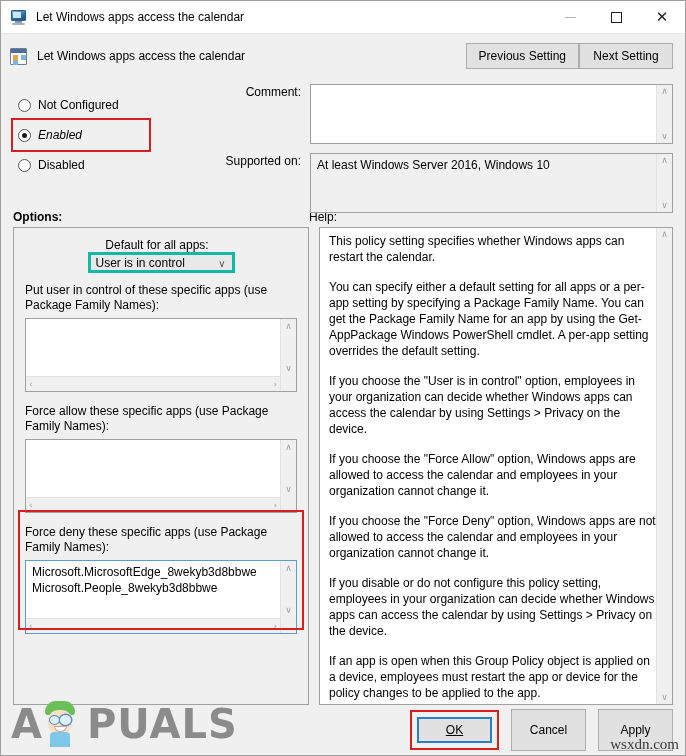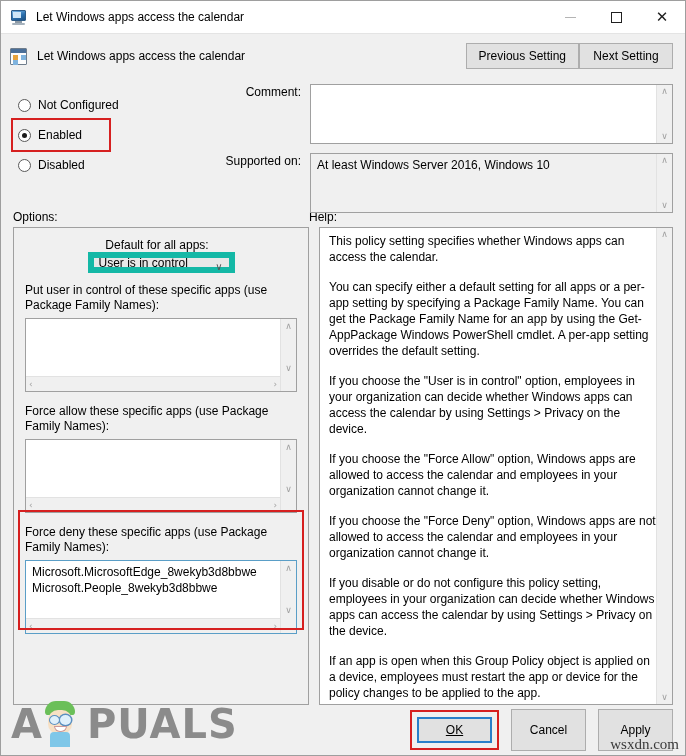--- a/index.html
+++ b/index.html
@@ -153,22 +153,23 @@
   }
   .radio-row {
     display: flex;
     align-items: center;
     height: 30px;
     position: relative;
     padding-left: 5px;
   }
   .radio-row.marked {
     outline: 2px solid #d62020;
-    width: 96px;
-    box-sizing: border-box;
+    width: 136px;
+    box-sizing: border-box;
+    font-style: italic;
   }
   .radio-dot {
     width: 13px; height: 13px;
     border-radius: 50%;
     border: 1px solid #5a5a5a;
     background: #fff;
     box-sizing: border-box;
     margin-right: 7px;
     position: relative;
     flex: 0 0 auto;
@@ -214,21 +215,21 @@
   }
   .arrow { font-size: 9px; color: #a0a0a0; line-height: 9px; font-family: "DejaVu Sans", sans-serif; }
 
   
   .section-labels {
     flex: 0 0 auto;
     display: flex;
     padding: 6px 12px 3px 12px;
     font-size: 12px;
   }
-  .section-labels .opt { width: 296px; flex: 0 0 auto; }
+  .section-labels .opt { width: 296px; flex: 0 0 auto; font-weight: bold; }
 
   
   .panes {
     flex: 1 1 auto;
     display: flex;
     padding: 0 12px;
     gap: 10px;
     min-height: 0;
   }
   .pane-options {
@@ -258,21 +259,21 @@
   .help-inner p { margin: 0 0 14px 0; }
   .help-inner p:last-child { margin-bottom: 0; }
 
   
   .opt-row { display: flex; align-items: center; margin-bottom: 10px; flex-direction: column; }
   .opt-row-label { font-size: 12px; margin-right: 8px; }
   .combo {
     width: 147px;
     height: 21px;
     background: #e8e8e8;
-    border: 6px solid #14b8a6;
+    border: 3px solid #14b8a6;
     box-sizing: border-box;
     display: flex;
     align-items: center;
     font-size: 12px;
     padding-left: 5px;
     position: relative;
   }
   .combo .chev {
     position: absolute; right: 6px; top: 3px;
     font-size: 10px; color: #555;
@@ -549,21 +550,21 @@
           <span class="arrow">‹</span>
           <span class="arrow">›</span>
         </div>
       </div>
 
       <div class="group-mark" style="top:282px;height:120px;"></div>
     </div>
 
     <div class="pane-help">
       <div class="help-inner">
-        <p>This policy setting specifies whether Windows apps can access the calendar.</p>
+        <p>This policy setting specifies whether Windows apps can restart the calendar.</p>
         <p>You can specify either a default setting for all apps or a per-app setting by specifying a Package Family Name. You can get the Package Family Name for an app by using the Get-AppPackage Windows PowerShell cmdlet. A per-app setting overrides the default setting.</p>
         <p>If you choose the "User is in control" option, employees in your organization can decide whether Windows apps can access the calendar by using Settings &gt; Privacy on the device.</p>
         <p>If you choose the "Force Allow" option, Windows apps are allowed to access the calendar and employees in your organization cannot change it.</p>
         <p>If you choose the "Force Deny" option, Windows apps are not allowed to access the calendar and employees in your organization cannot change it.</p>
         <p>If you disable or do not configure this policy setting, employees in your organization can decide whether Windows apps can access the calendar by using Settings &gt; Privacy on the device.</p>
         <p>If an app is open when this Group Policy object is applied on a device, employees must restart the app or device for the policy changes to be applied to the app.</p>
       </div>
       <div class="vscroll">
         <span class="arrow">∧</span>
         <span class="arrow">∨</span>

